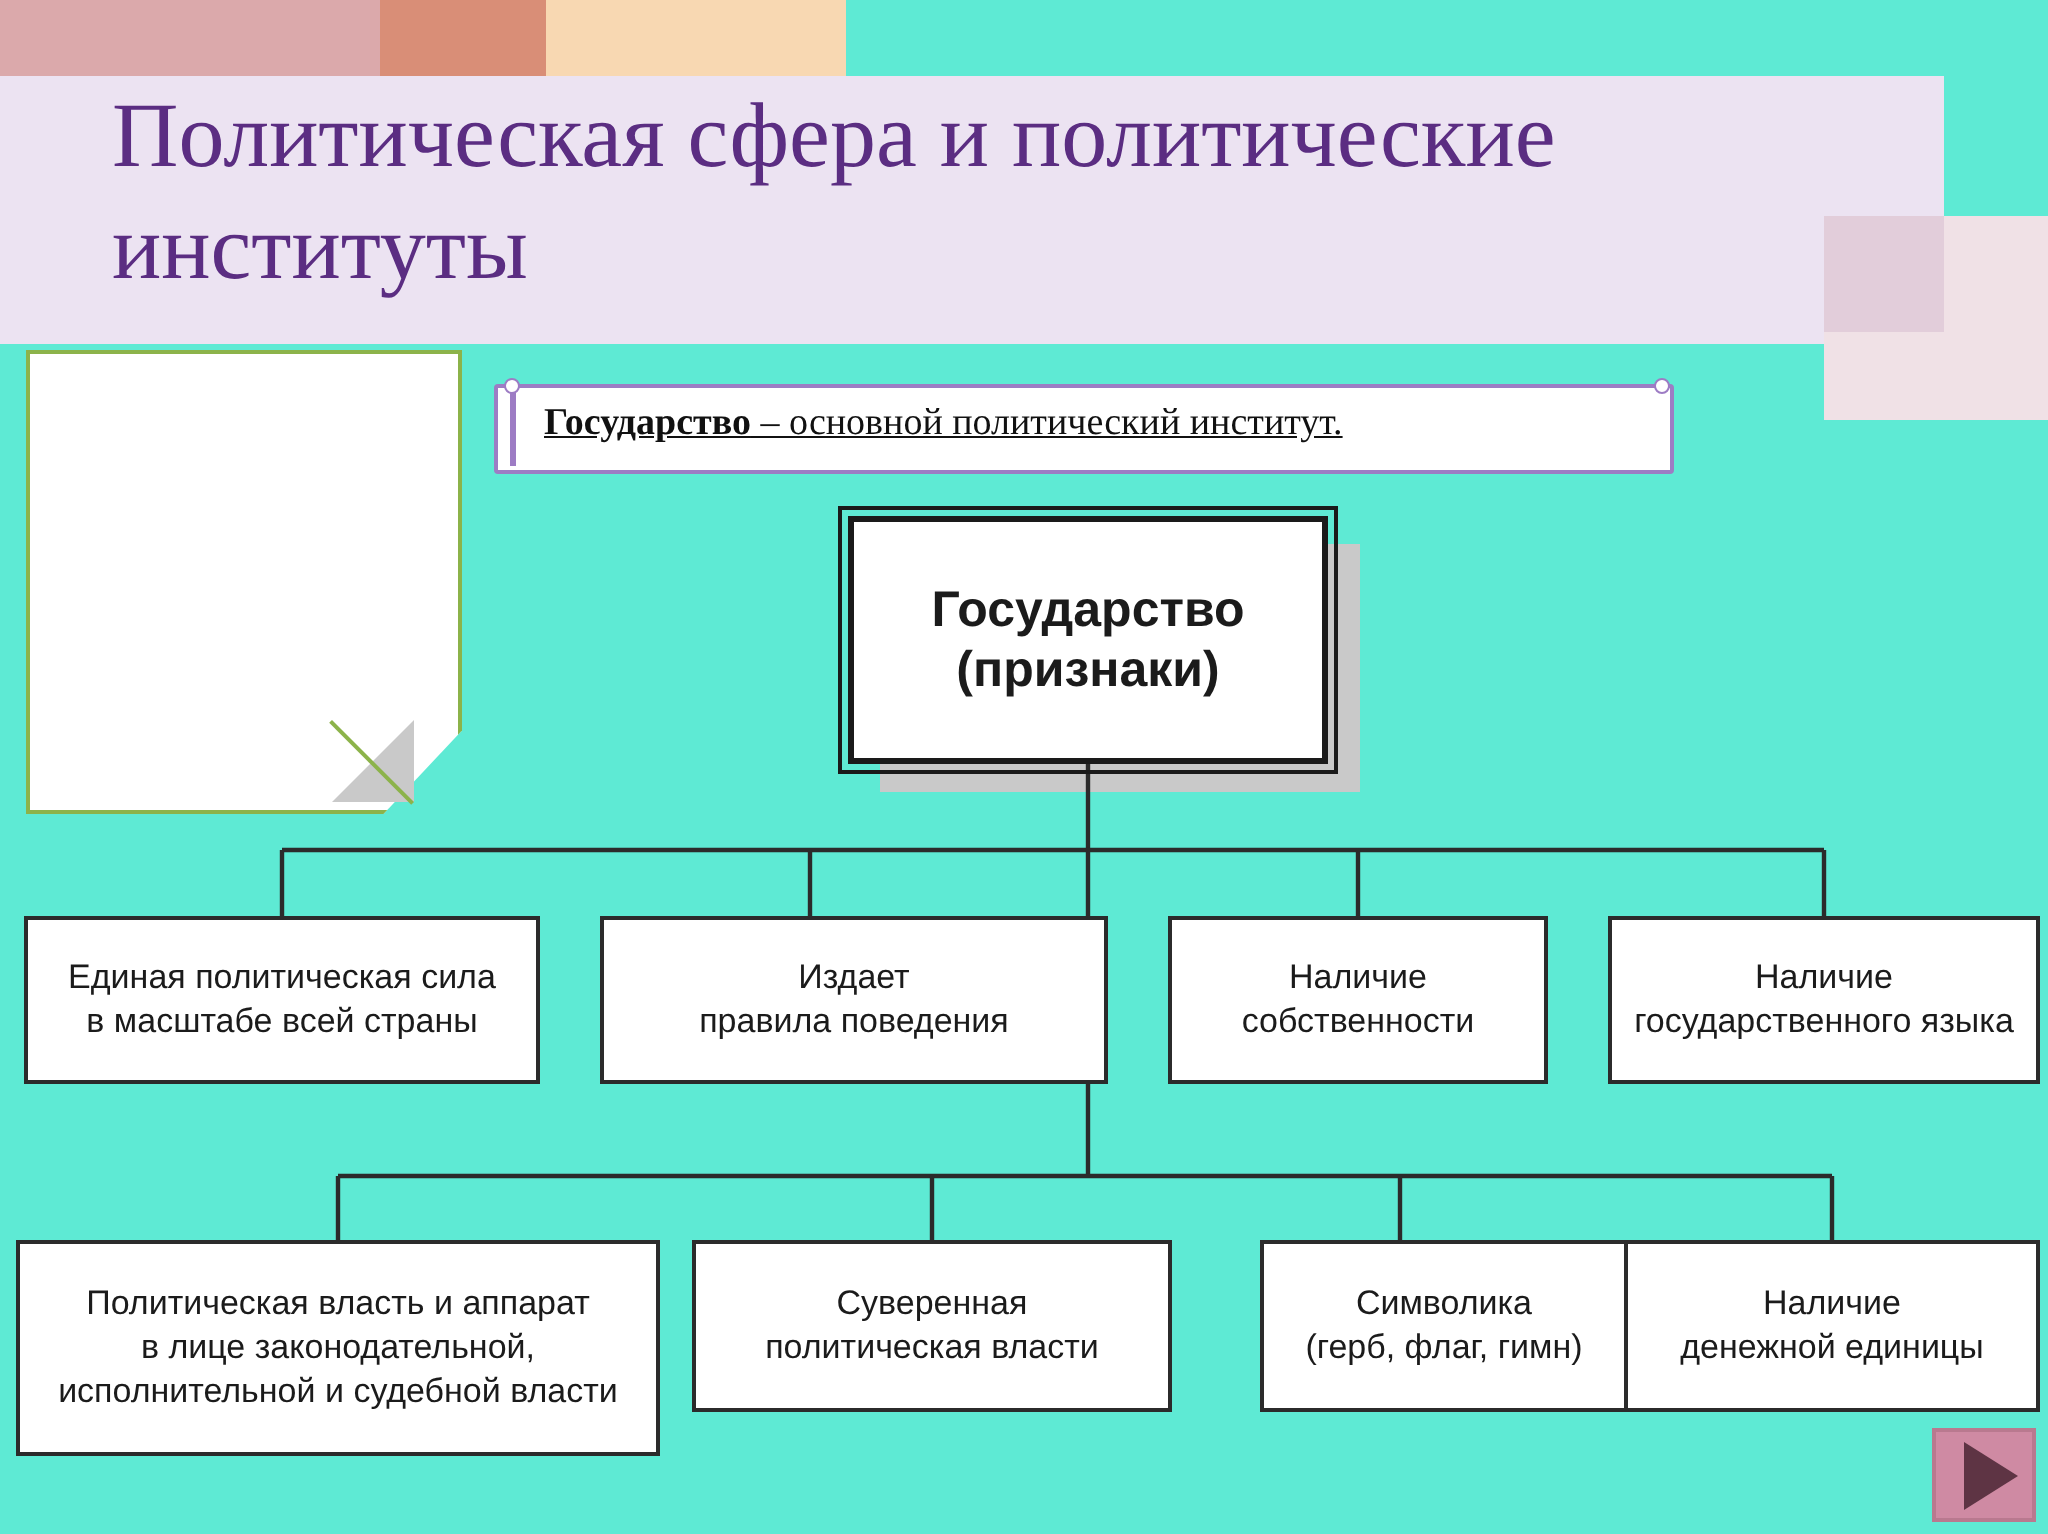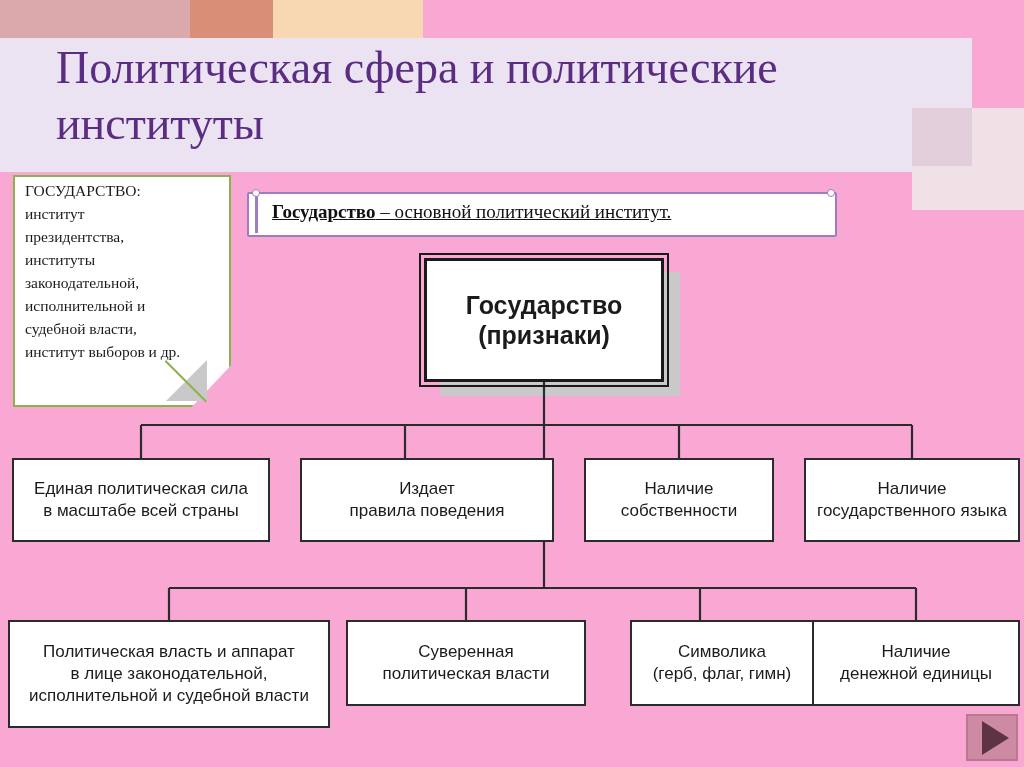--- a/index.html
+++ b/index.html
@@ -7,21 +7,21 @@
     padding: 0;
     background: #ffffff;
   }
   body {
     font-family: "Liberation Sans", sans-serif;
   }
   #slide {
     position: relative;
     width: 1024px;
     height: 767px;
-    background: #f9a8d4;
+    background: #5eead4;
     overflow: hidden;
   }
 
   
   .deco { position: absolute; }
   #deco-pink   { left: 0px;   top: 0px;  width: 190px; height: 46px; background: #dba9ab; }
   #deco-salmon { left: 190px; top: 0px;  width: 83px;  height: 55px; background: #d98e77; }
   #deco-peach  { left: 273px; top: 0px;  width: 150px; height: 55px; background: #f8d8b2; }
 
   #title-band { left: 0px; top: 38px; width: 972px; height: 134px; background: #ece3f2; }
@@ -216,28 +216,20 @@
   <div class="deco" id="title-band"></div>
 
   <div class="deco" id="deco-right-light"></div>
   <div class="deco" id="deco-right-dark"></div>
 
   <div id="page-title">Политическая сфера и политические институты</div>
 
   <div id="note-box"></div>
   <div id="note-fold"></div>
   <div id="note-fold-edge"></div>
-  <div id="note-text">ГОСУДАРСТВО:
-институт
-президентства,
-институты
-законодательной,
-исполнительной и
-судебной власти,
-институт выборов и др.</div>
 
   <div id="callout"></div>
   <div id="callout-bar-left"></div>
   <div class="callout-dot" id="callout-dot-l"></div>
   <div class="callout-dot" id="callout-dot-r"></div>
   <div id="callout-text"><b>Государство</b><span> – основной политический институт.</span></div>
 
   <svg id="connectors" viewBox="0 0 1024 767">
     <g stroke="#2b2b2b" stroke-width="2.2" fill="none">
 

